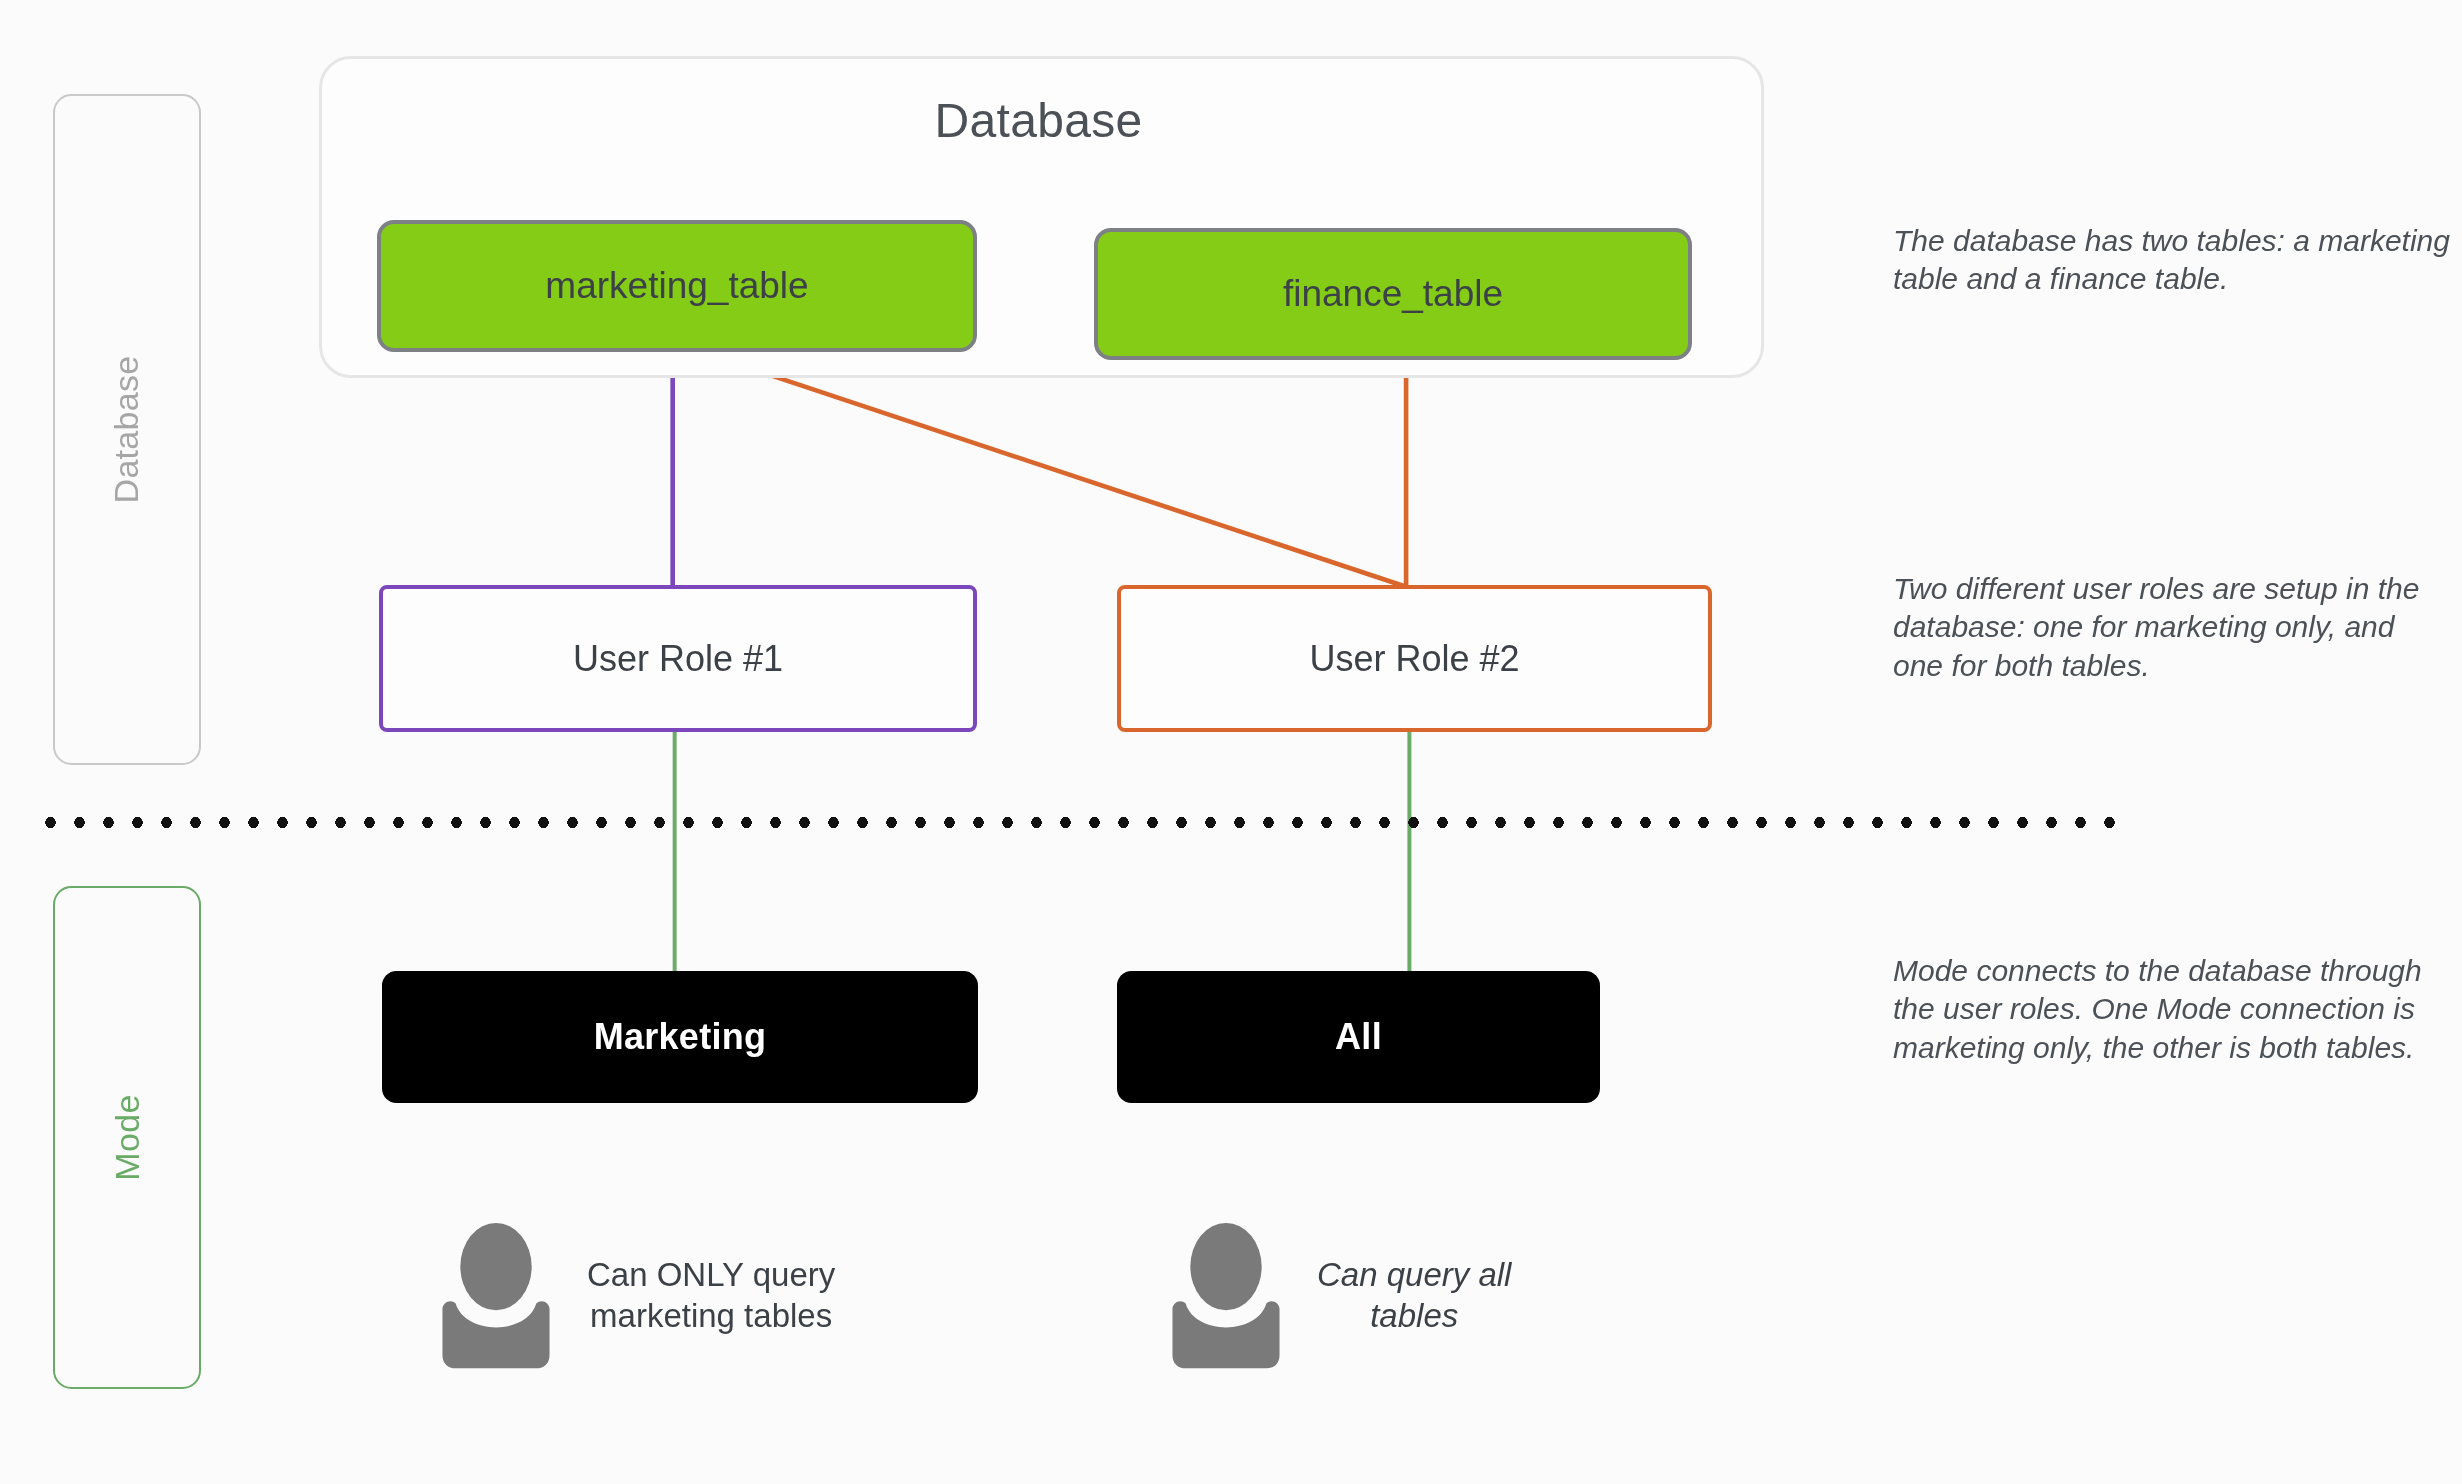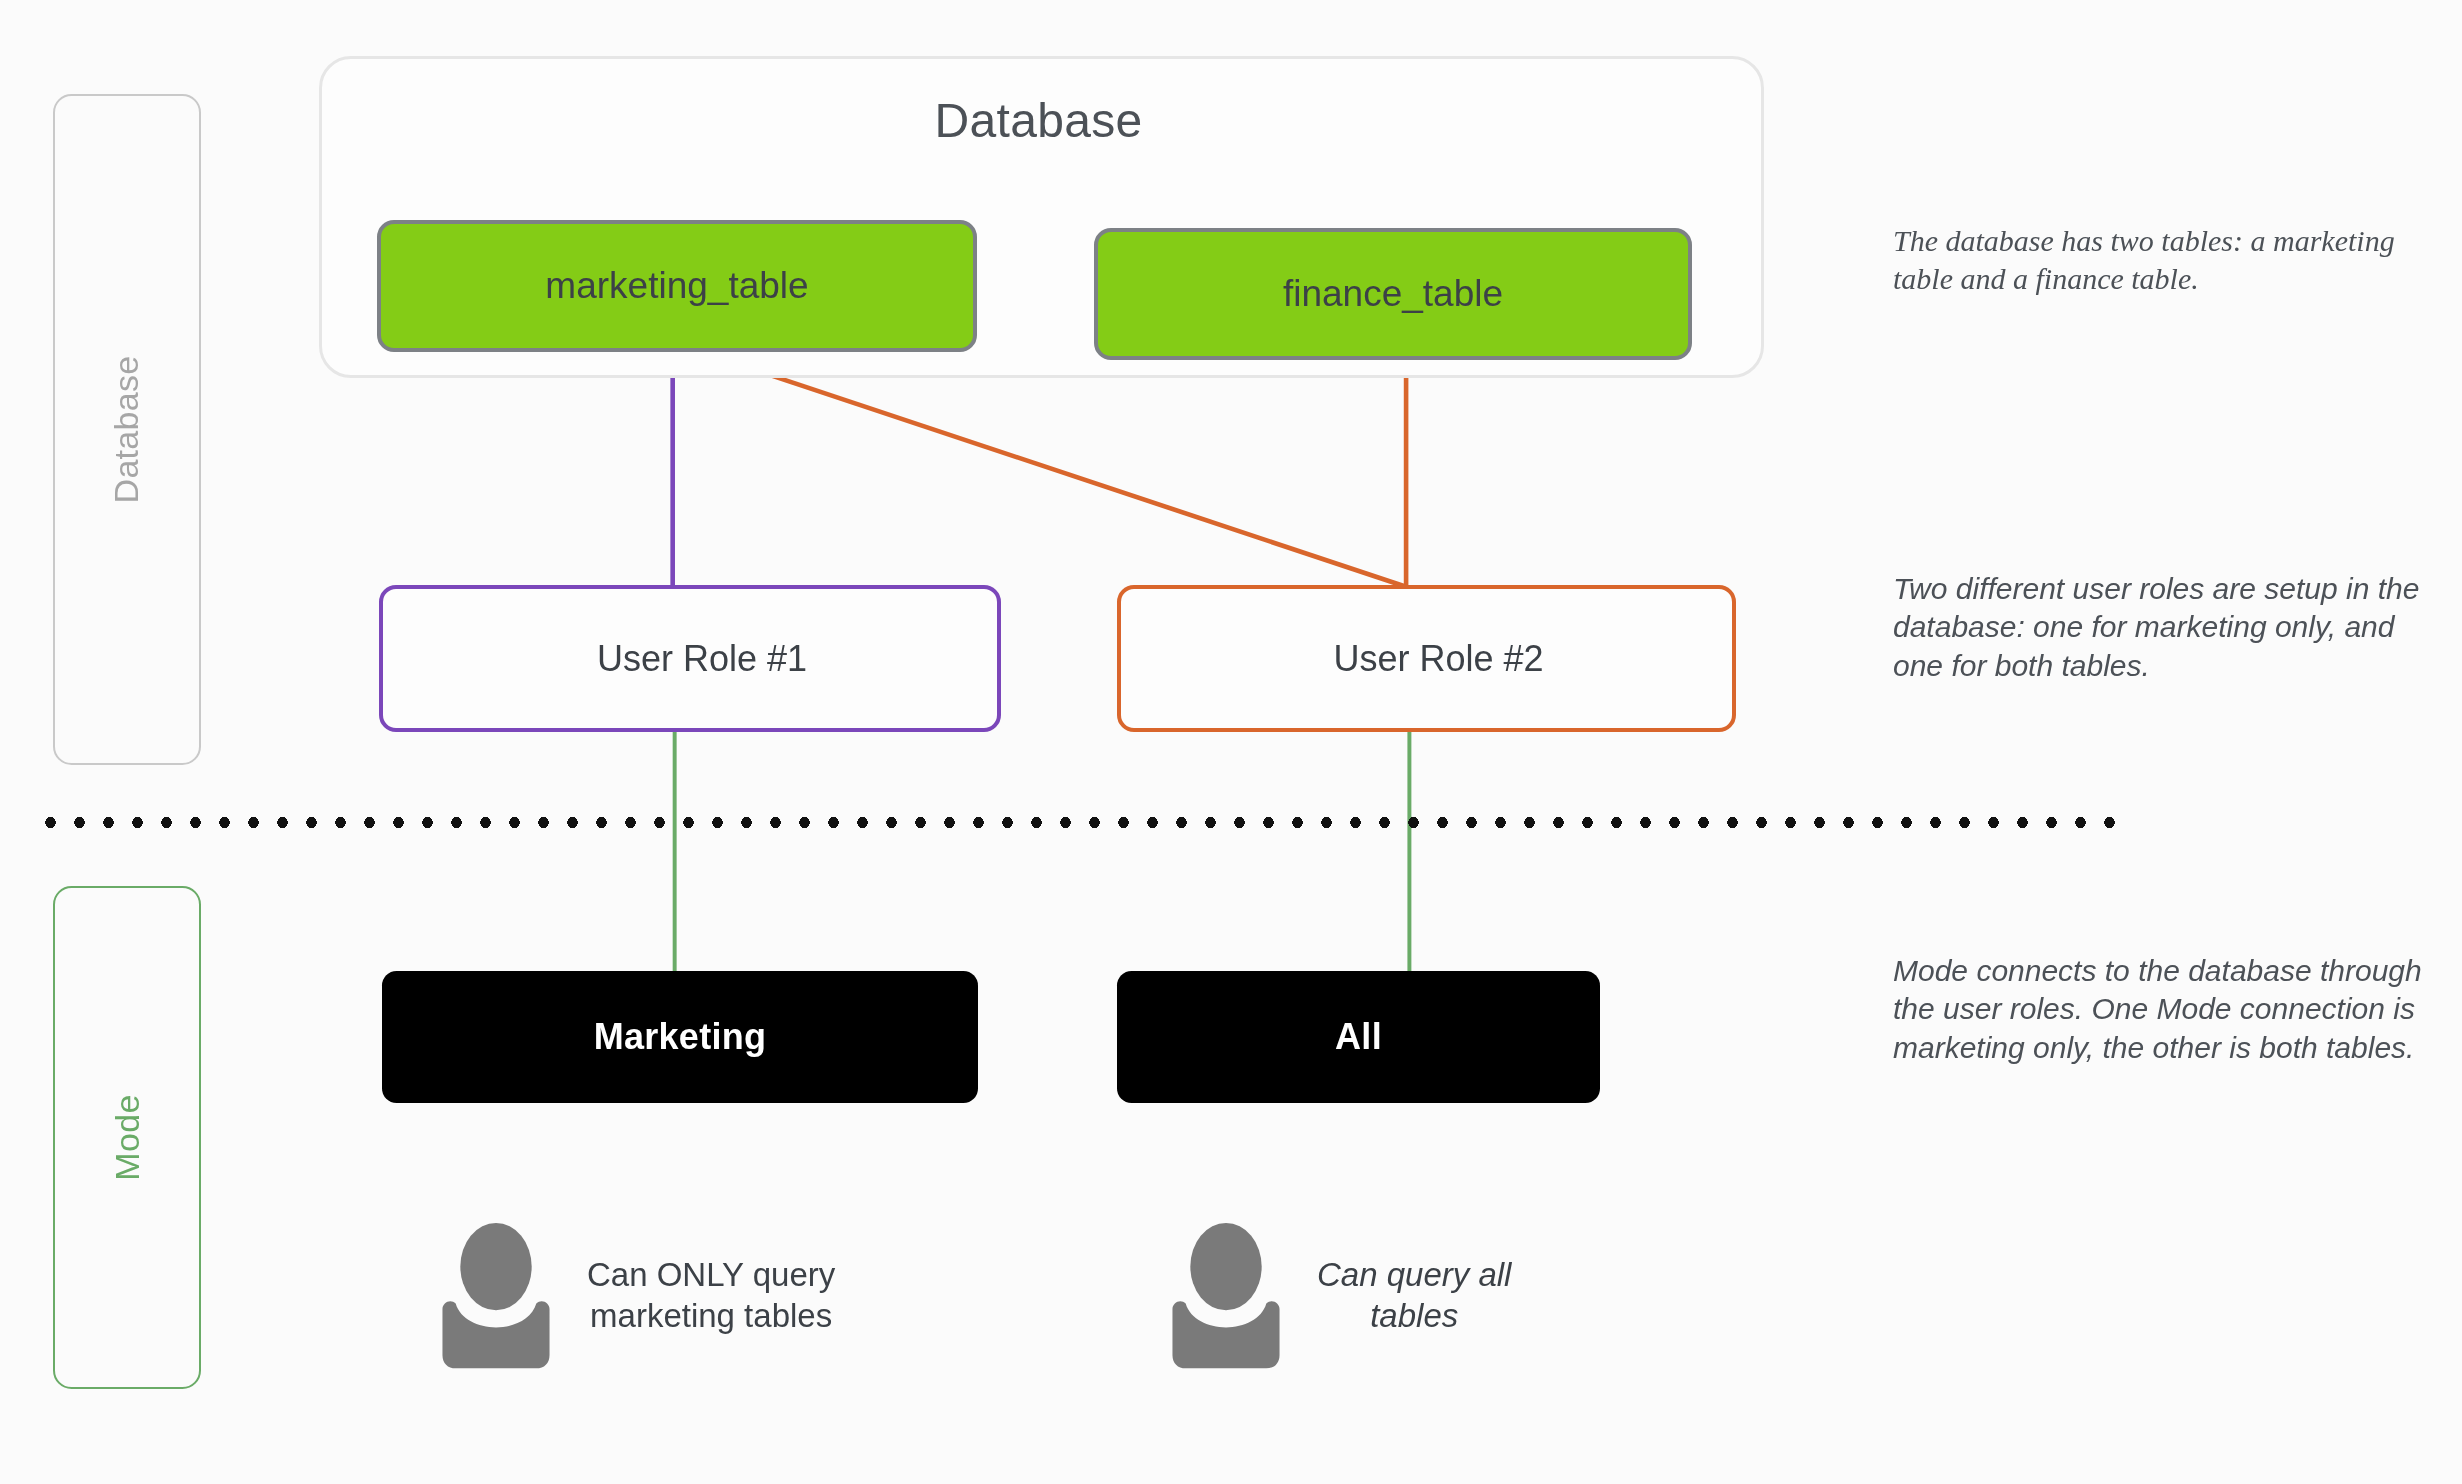--- a/index.html
+++ b/index.html
@@ -28,23 +28,23 @@
 
   
   .tbl{position:absolute;top:220px;height:124px;border:4px solid #7d8186;
        border-radius:17px;background:#84cc16;
        display:flex;align-items:center;justify-content:center;
        font-size:37px;color:#3c4147;}
   #tbl-marketing{left:377px;width:592px;}
   #tbl-finance{left:1094px;width:590px;margin-top:8px;}
 
   
-  .role{position:absolute;top:585px;height:139px;border-radius:17px;background:#fdfdfd;
+  .role{position:absolute;top:585px;height:139px;border-radius:8px;background:#fdfdfd;
         display:flex;align-items:center;justify-content:center;
-        font-size:36px;color:#3c4147;padding-left:24px;}
+        font-size:36px;color:#3c4147;}
   #role-1{left:379px;width:590px;border:4.6px solid #7b47ba;}
   #role-2{left:1117px;width:587px;border:4.6px solid #d9662c;}
 
   
   .conn{position:absolute;top:971px;height:132px;border-radius:14.5px;
         background:#000000;display:flex;align-items:center;justify-content:center;
         font-size:36px;font-weight:bold;color:#ffffff;letter-spacing:0.3px;}
   #conn-marketing{left:382px;width:596px;}
   #conn-all{left:1117px;width:483px;}
 
@@ -61,21 +61,21 @@
   .userrow{position:absolute;display:flex;align-items:center;gap:28px;}
   #user-row-1{left:433px;top:1219px;}
   #user-row-2{left:1163px;top:1219px;font-style:italic;}
   .person-icon{width:126px;height:152px;flex:0 0 auto;}
   .user-cap{font-size:33px;color:#3c4147;line-height:1.25;text-align:center;
         max-width:370px;}
 
   
   .note{position:absolute;left:1893px;width:558px;
         font-size:30px;line-height:1.28;font-style:italic;color:#4c5157;}
-  #note-1{top:222px;font-family:Liberation Serif, serif;}
+  #note-1{top:222px;}
   #note-2{top:570px;}
   #note-3{top:952px;}
 </style>
 </head>
 <body>
 
 <div id="stage">
 
   <svg id="wires" viewBox="0 0 3726 2246" width="2462" height="1484">
     <line x1="1018" y1="520" x2="1018" y2="890" stroke="#7b47ba" stroke-width="7"></line>

